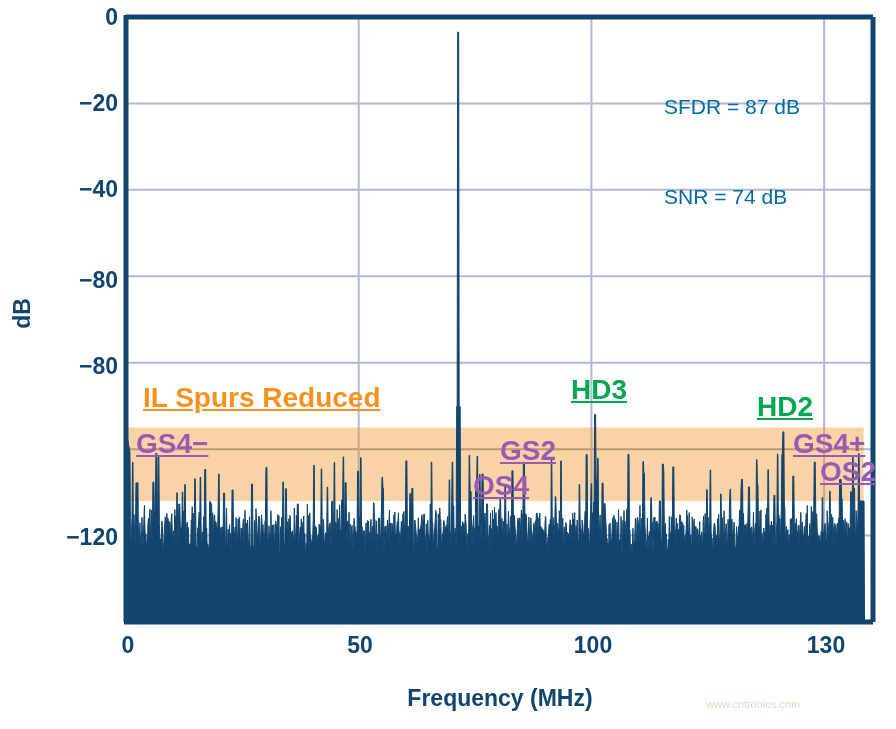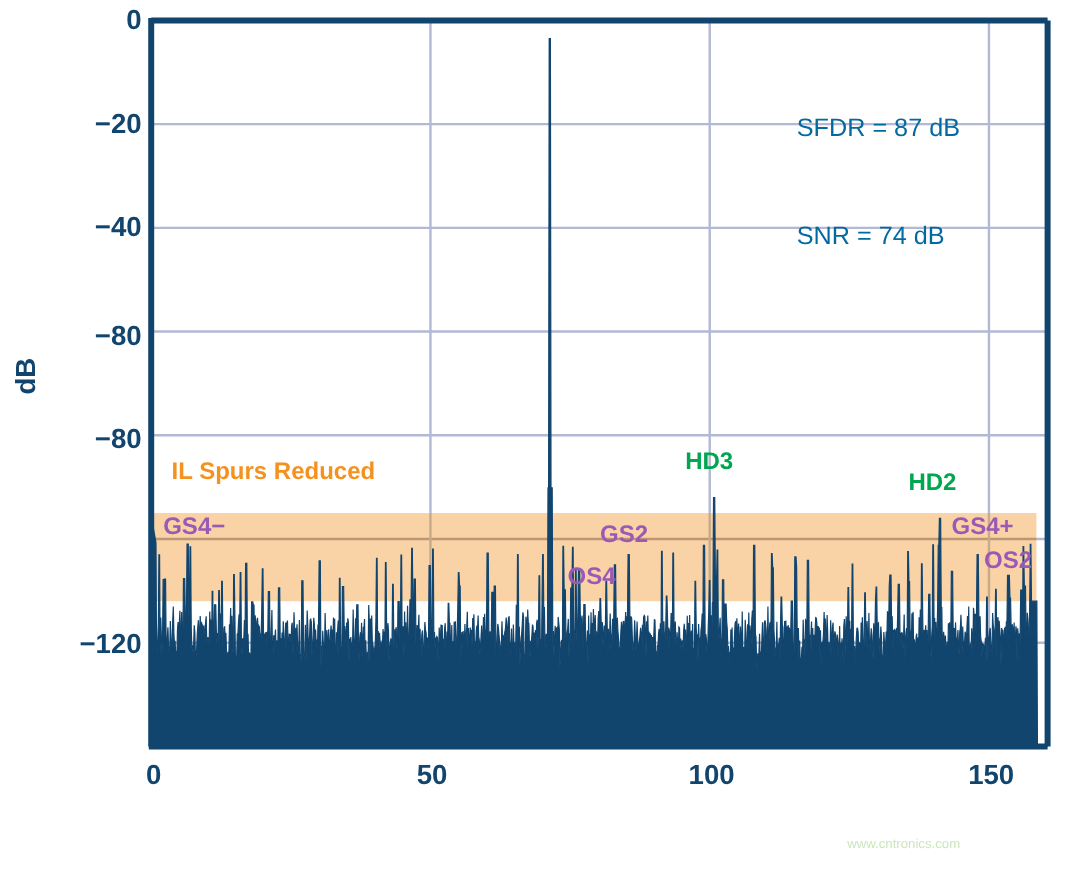--- a/index.html
+++ b/index.html
@@ -84,23 +84,24 @@
     top: 32px;
     font-size: 21px;
     font-weight: normal;
     color: #0369a1;
     line-height: 30px;
     white-space: pre;
     margin-left: 16px;
   }
   .ann {
     position: absolute;
-    font-size: 20px;
+    font-size: 28px;
     font-weight: bold;
     white-space: nowrap;
+    text-decoration: underline;
   }
   .ann-orange { color: #f5911e; }
   .ann-green  { color: #00a650; }
   .ann-purple { color: #9b59b6; }
 </style>
 </head>
 <body>
 
 <div id="figure">
 
@@ -143,22 +144,23 @@
     <div class="ytick" style="top:103px">−20</div>
     <div class="ytick" style="top:189px">−40</div>
     <div class="ytick" style="top:280px">−80</div>
     <div class="ytick" style="top:366px">−80</div>
     <div class="ytick" style="top:537px">−120</div>
   </div>
 
   <div class="xtick" style="left:128px">0</div>
   <div class="xtick" style="left:360px">50</div>
   <div class="xtick" style="left:593px">100</div>
-  <div class="xtick" style="left:826px">150</div>
+  <div class="xtick" style="left:826px">130</div>
 
+  <div class="axis-title-x">Frequency (MHz)</div>
 
   <div class="stat-box">
     <div>SFDR = 87 dB</div>
     <div>SNR = 74 dB</div>
   </div>
 
   <div class="ann ann-orange" style="left:143px;top:382px">IL Spurs Reduced</div>
   <div class="ann ann-purple" style="left:136px;top:428px">GS4−</div>
   <div class="ann ann-purple" style="left:500px;top:435px">GS2</div>
   <div class="ann ann-purple" style="left:473px;top:470px">OS4</div>

